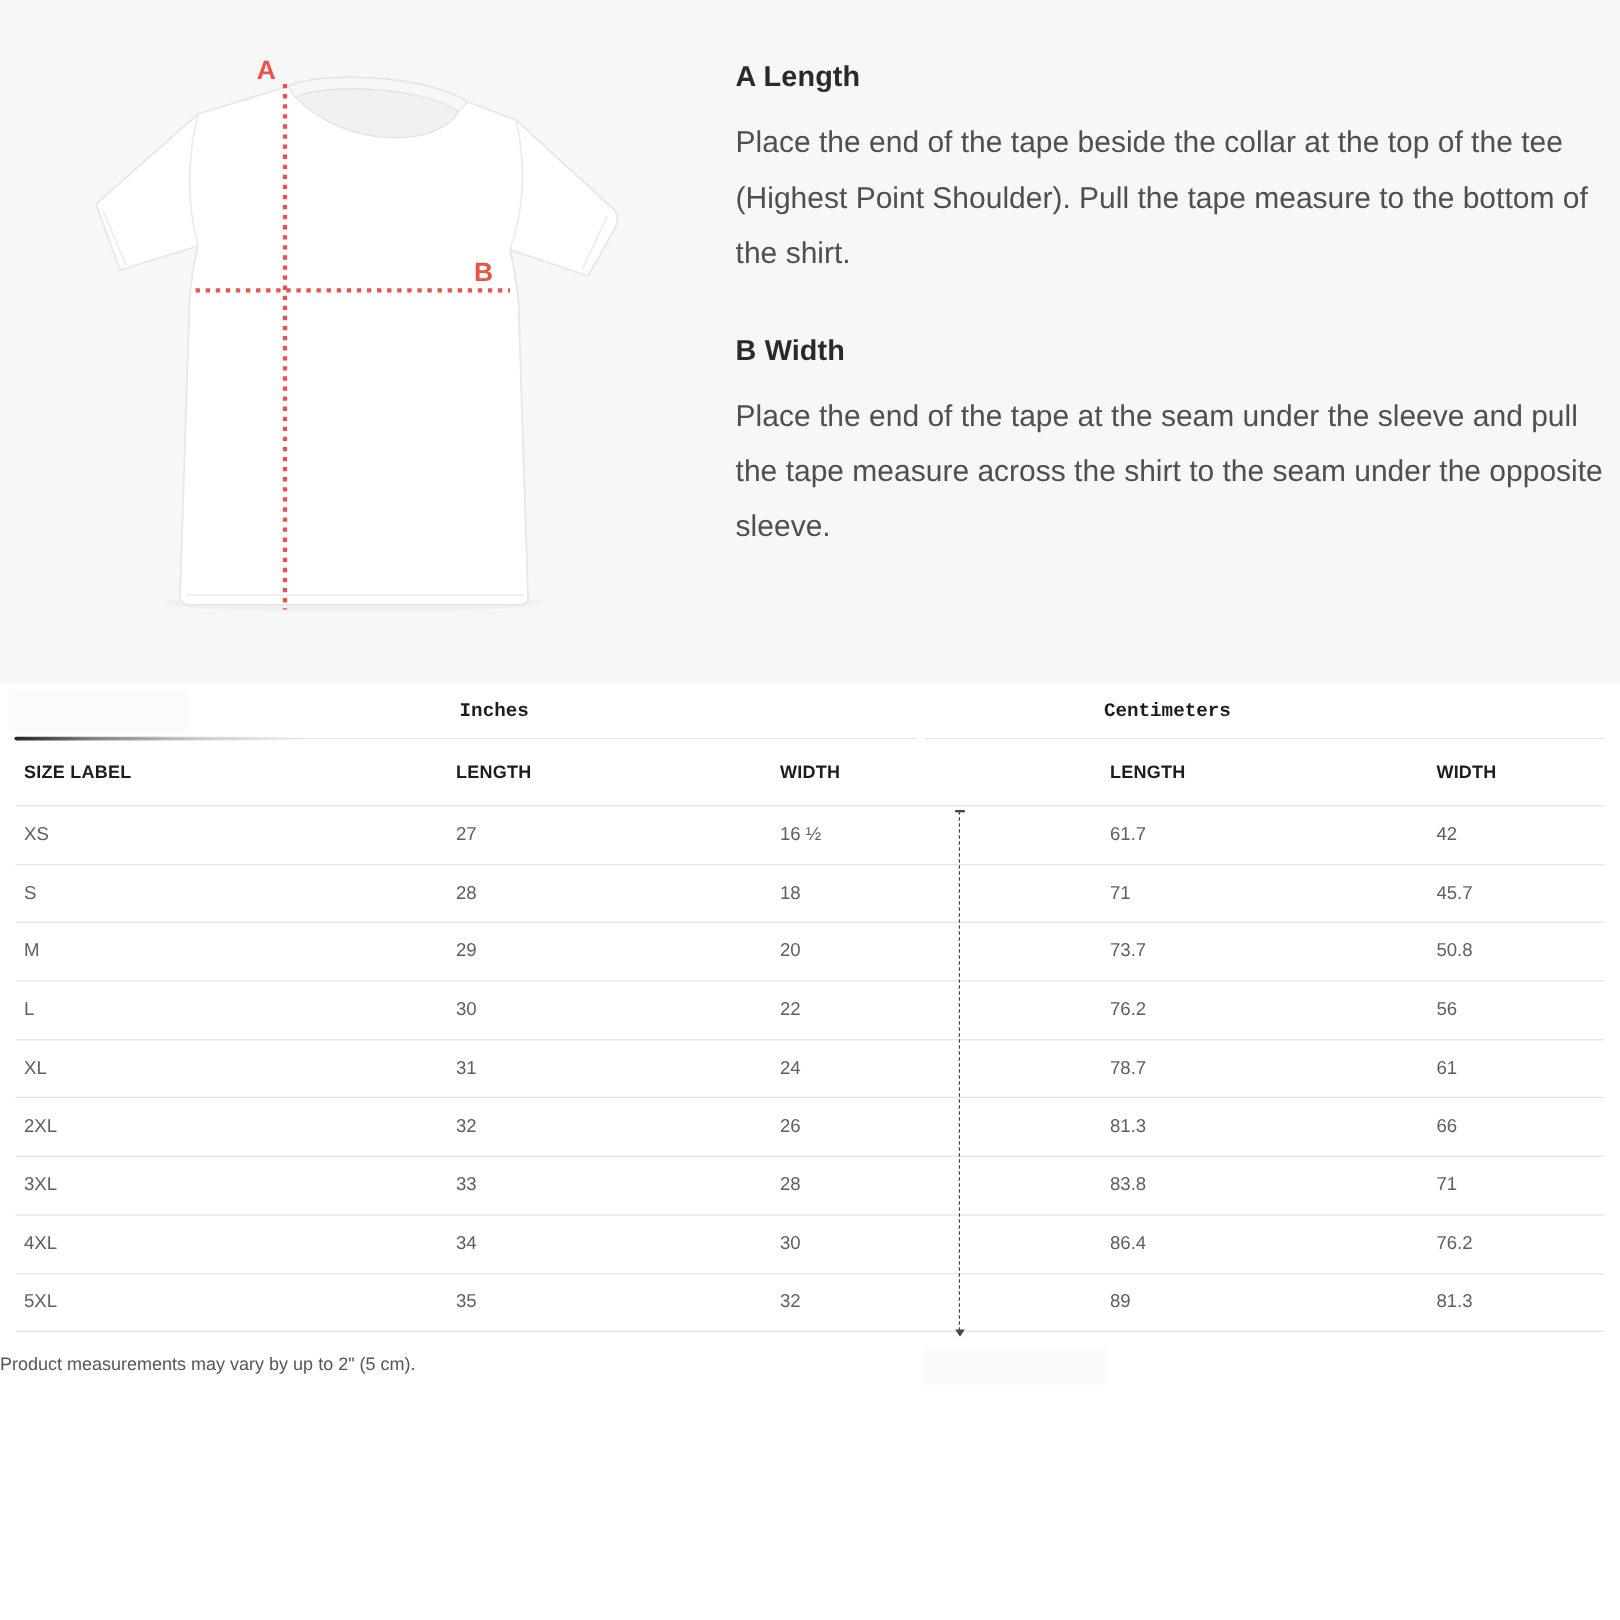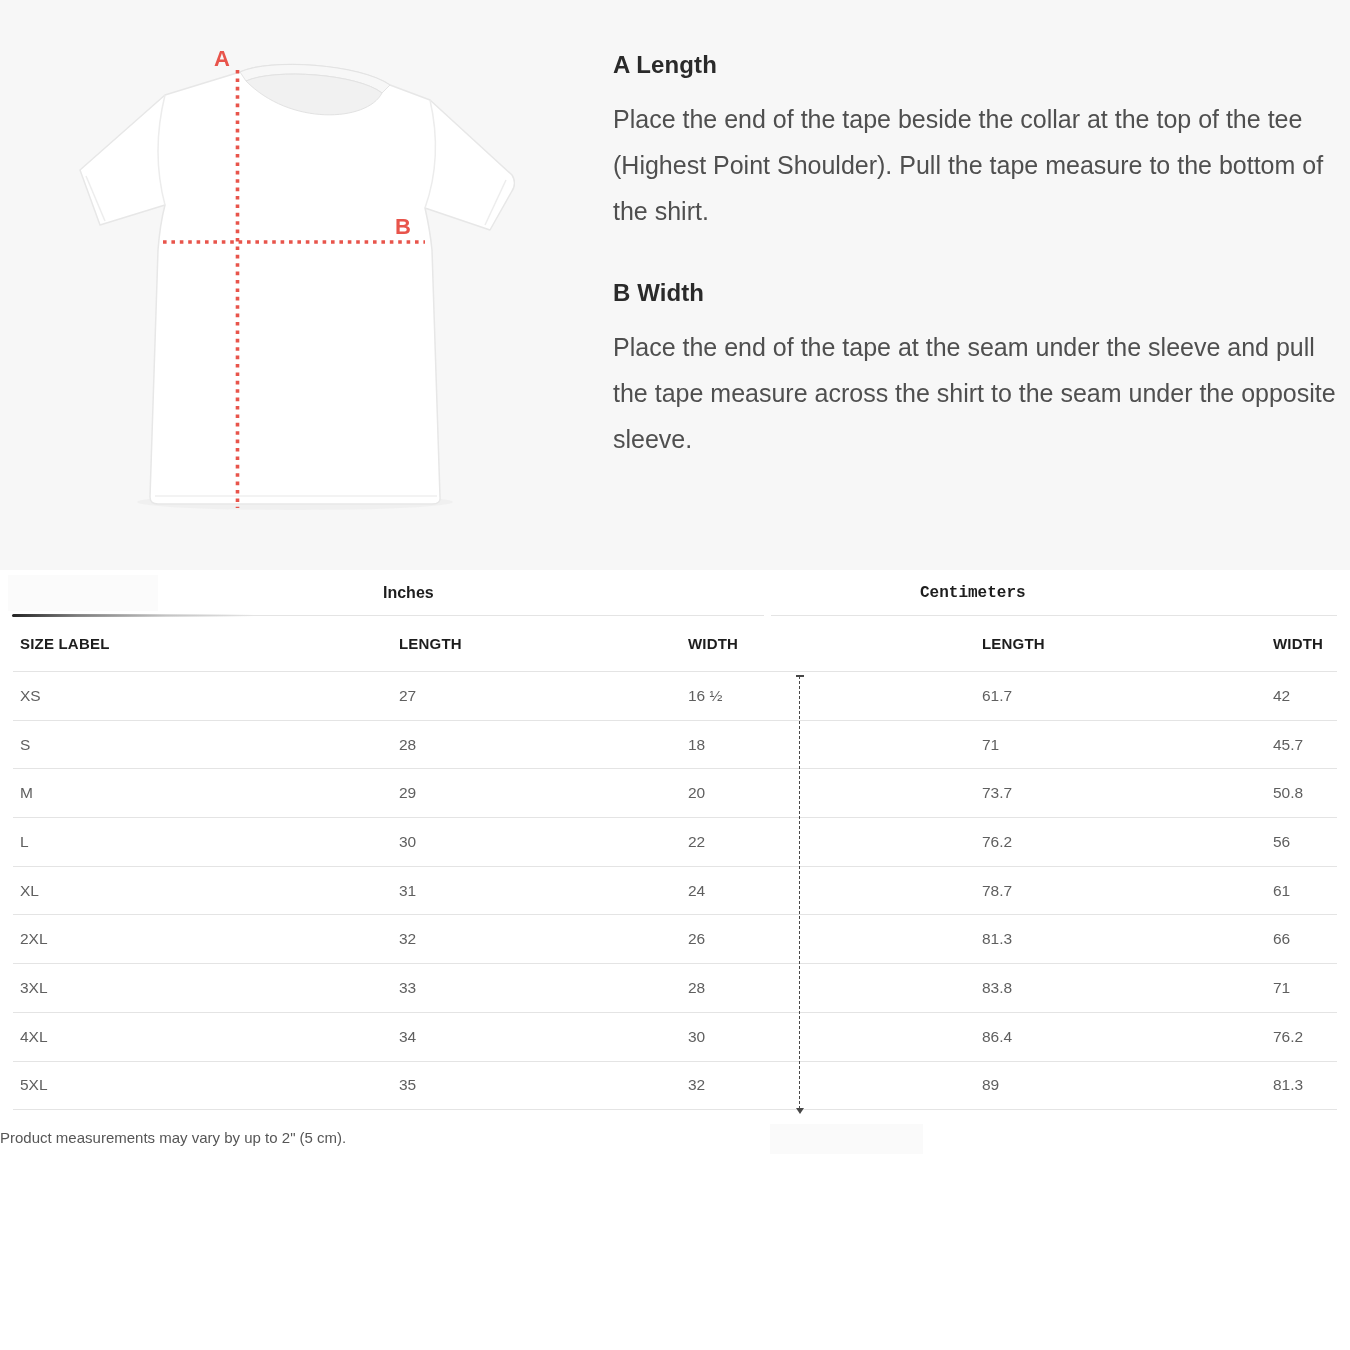--- a/index.html
+++ b/index.html
@@ -36,38 +36,37 @@
   .guide-text h3.first{margin-top:10px;}
   .guide-text h3.second{margin-top:44px;}
   .guide-text p{
     margin:16px 0 0 0;font-size:25px;line-height:46px;color:var(--body-text);
   }
 
   
   .table-sec{position:relative;width:1350px;background:#ffffff;}
   .group-row{position:relative;height:46px;}
   .grp{position:absolute;top:14px;font-size:16px;font-weight:bold;color:var(--head-text);}
-  .grp.inches{left:383px;}
+  .grp.inches{left:383px;font-family:Liberation Mono, monospace;}
   .grp.cm{left:920px;font-family:Liberation Mono, monospace;}
   .grp-line{position:absolute;bottom:0;height:1px;background:var(--border);}
   .grp-line.left{left:13px;width:751px;}
   .grp-line.right{left:771px;width:566px;}
   .artifact-line{
     position:absolute;left:12px;bottom:-1px;width:295px;height:3px;border-radius:2px;
     background:linear-gradient(to right, rgba(25,25,25,.95), rgba(55,55,55,.6) 22%, rgba(110,110,110,.28) 52%, rgba(150,150,150,0) 82%);
   }
   .erase-patch{position:absolute;background:#fafafa;}
   .patch-top{left:8px;top:5px;width:150px;height:36px;background:#fbfbfb;}
   .patch-bottom{left:770px;top:554px;width:153px;height:30px;}
 
   .row{
     display:grid;grid-template-columns:360px 270px 275px 272px 1fr;
     margin:0 13px;padding-left:7px;align-items:center;
     border-bottom:1px solid var(--border);
-    gap:19px;
   }
   .row.head{height:56px;font-size:15px;font-weight:bold;color:var(--head-text);letter-spacing:.2px;}
   .row.data{height:48.7px;font-size:15.5px;color:var(--data-text);}
 
   .footnote{margin:19px 0 0 0;font-size:15px;color:#565656;}
 
   .dash-divider{position:absolute;left:795px;top:105px;width:10px;height:439px;}
   .dash-divider .line{
     position:absolute;left:4px;top:1px;bottom:5px;width:0;
     border-left:1.5px dashed #474747;

